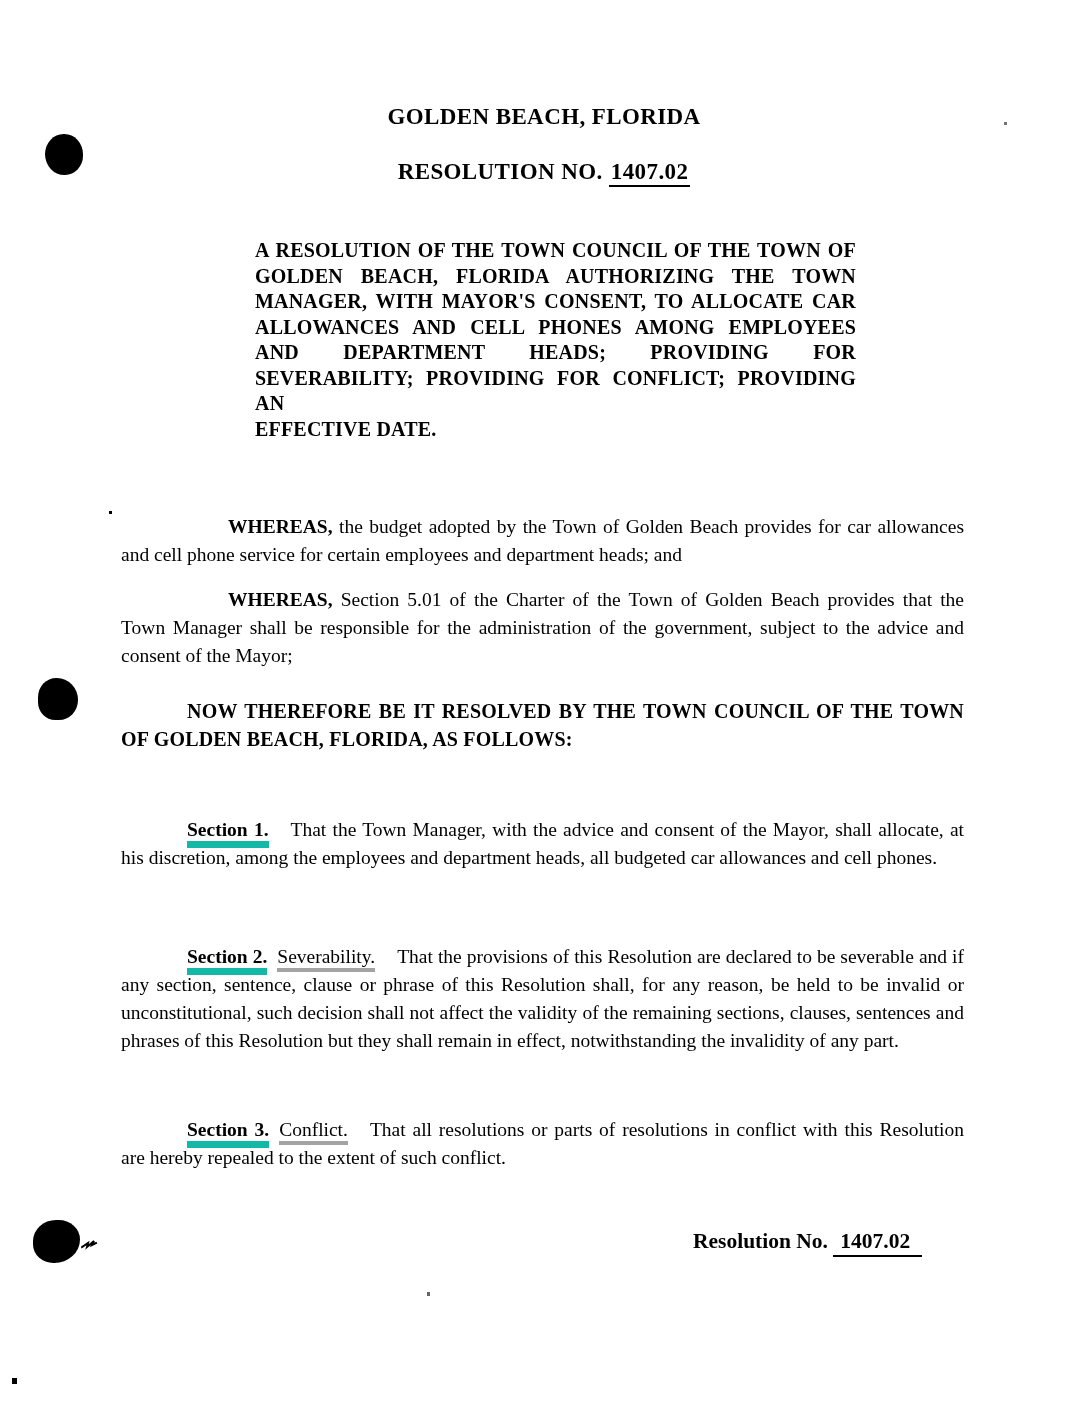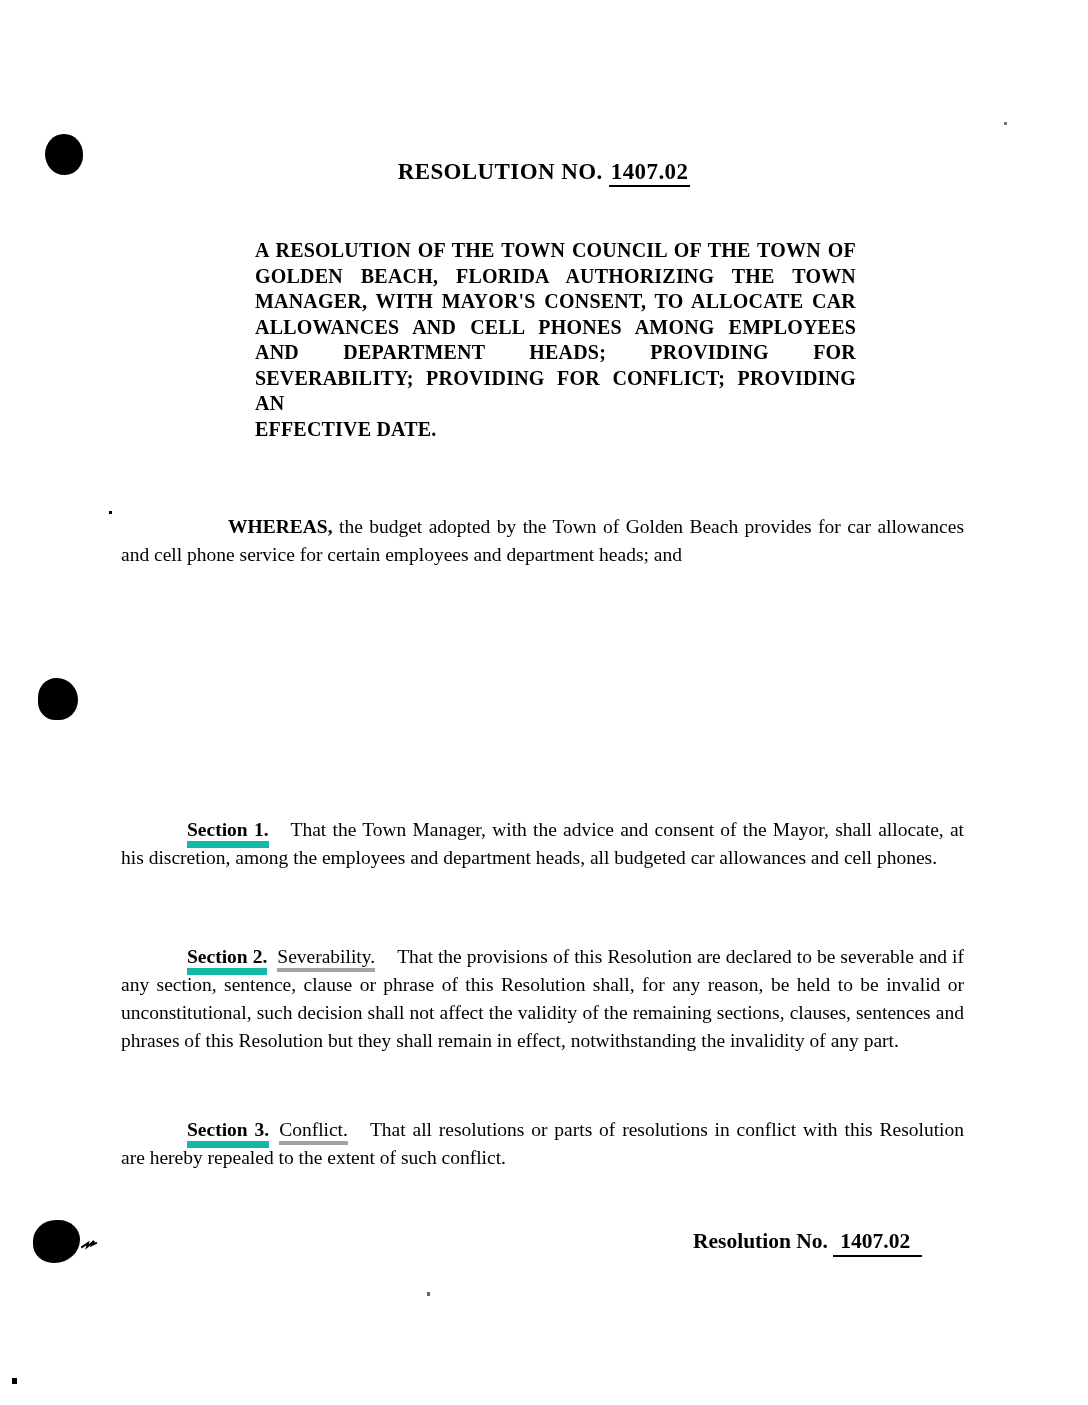--- a/index.html
+++ b/index.html
@@ -84,35 +84,41 @@
   <div class="hole hole2"></div>
   <div class="hole hole3"></div>
   <svg class="squiggle" width="22" height="20" viewBox="0 0 22 20">
     <path d="M1 11 L7 7 L6 11 L13 5 L11 9 L15 7" stroke="#000" stroke-width="2" fill="none" stroke-linecap="square"></path>
   </svg>
   <div class="speck speck1"></div>
   <div class="speck speck2"></div>
   <div class="speck speck3"></div>
   <div class="speck speck4"></div>
 
+  <div class="hdr1">GOLDEN BEACH, FLORIDA</div>
   <div class="hdr2"><span>RESOLUTION NO.</span>&nbsp;<span class="u-num">1407.02</span></div>
 
   <div class="titleblock">
     <div class="tline">A RESOLUTION OF THE TOWN COUNCIL OF THE TOWN OF</div>
     <div class="tline">GOLDEN BEACH, FLORIDA AUTHORIZING THE TOWN</div>
     <div class="tline">MANAGER, WITH MAYOR'S CONSENT, TO ALLOCATE CAR</div>
     <div class="tline">ALLOWANCES AND CELL PHONES AMONG EMPLOYEES</div>
     <div class="tline">AND DEPARTMENT HEADS; PROVIDING FOR</div>
     <div class="tline">SEVERABILITY; PROVIDING FOR CONFLICT; PROVIDING AN</div>
     <div class="tline last">EFFECTIVE DATE.</div>
   </div>
 
   <p class="para p-whereas1"><span class="lead">WHEREAS,</span>&nbsp;<span>the budget adopted by the Town of Golden Beach provides for car allowances and cell phone service for certain employees and department heads; and</span></p>
 
+  <p class="para p-whereas2"><span class="lead">WHEREAS,</span>&nbsp;<span>Section 5.01 of the Charter of the Town of Golden Beach provides that the Town Manager shall be responsible for the administration of the government, subject to the advice and consent of the Mayor;</span></p>
 
+  <div class="para p-resolved">
+    <div class="rline1">NOW THEREFORE BE IT RESOLVED BY THE TOWN COUNCIL OF THE TOWN</div>
+    <div class="rline2">OF GOLDEN BEACH, FLORIDA, AS FOLLOWS:</div>
+  </div>
 
   <p class="para p-section1"><span class="secnum">Section 1.</span><span class="gap-md"></span><span>That the Town Manager, with the advice and consent of the Mayor, shall allocate, at his discretion, among the employees and department heads, all budgeted car allowances and cell phones.</span></p>
 
   <p class="para p-section2"><span class="secnum">Section 2.</span><span class="gap-sm"></span><span class="sechead">Severability.</span><span class="gap-md"></span><span>That the provisions of this Resolution are declared to be severable and if any section, sentence, clause or phrase of this Resolution shall, for any reason, be held to be invalid or unconstitutional, such decision shall not affect the validity of the remaining sections, clauses, sentences and phrases of this Resolution but they shall remain in effect, notwithstanding the invalidity of any part.</span></p>
 
   <p class="para p-section3"><span class="secnum">Section 3.</span><span class="gap-sm"></span><span class="sechead">Conflict.</span><span class="gap-md"></span><span>That all resolutions or parts of resolutions in conflict with this Resolution are hereby repealed to the extent of such conflict.</span></p>
 
   <div class="footer"><span>Resolution No.</span>&nbsp;<span class="num">1407.02</span></div>
 
 </div>

